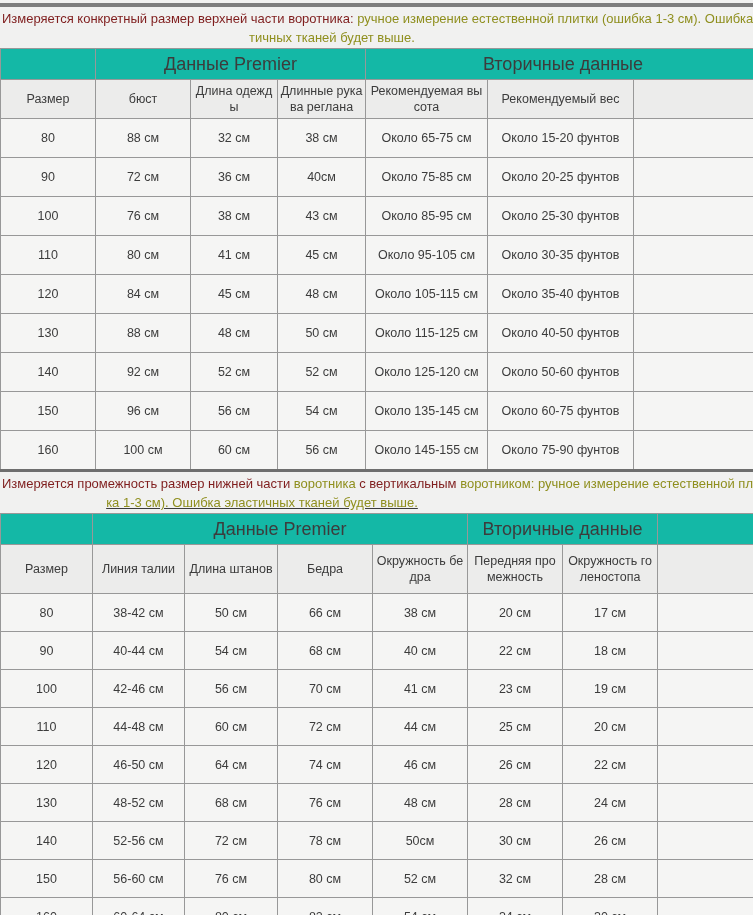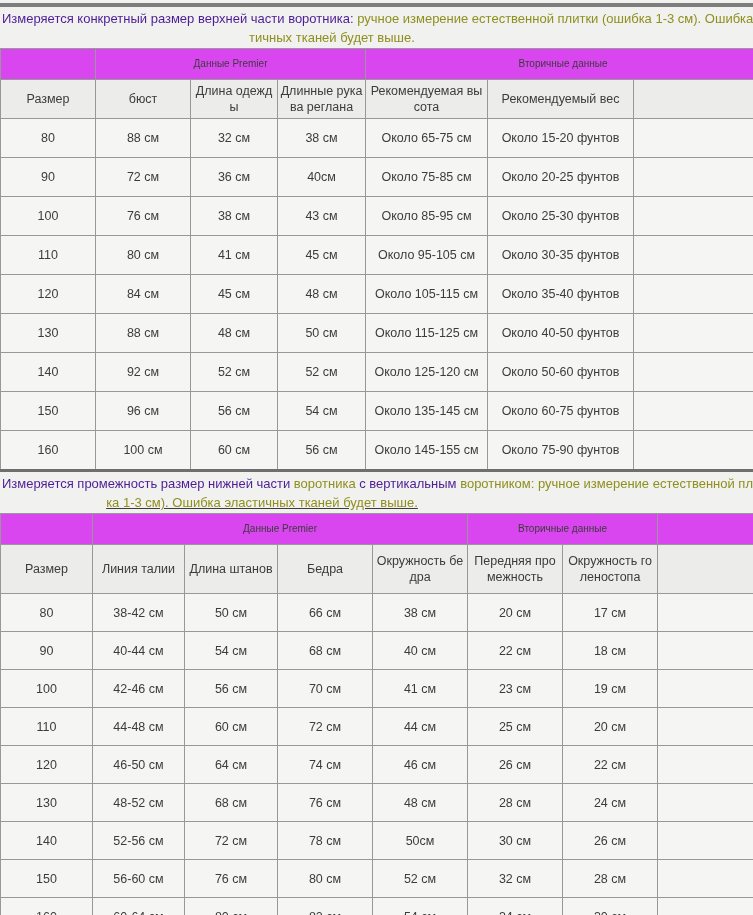--- a/index.html
+++ b/index.html
@@ -9,36 +9,36 @@
     font-family:"Liberation Sans", sans-serif;
     color:#3c3c3c;
   }
   .top-rule { height:4px; background:#7d7d7d; margin-top:3px; }
 
   .note { font-size:13px; line-height:19px; padding:2px 0 1px; }
   .note .l1 { white-space:nowrap; overflow:hidden; padding-left:2px; width:753px; }
   .note .l2 { text-align:center; }
   .note-top .l2 { width:600px;padding-left:32px; }
   .note-mid .l2 { width:524px;text-decoration:underline; }
-  .seg-dark  { color:#4c1d95; }
+  .seg-dark  { color:#7f1d1d; }
   .seg-olive { color:#8f8f1e; }
 
   table {
     border-collapse:collapse; table-layout:fixed;
     width:760px; background:#f5f5f4;
     border-bottom:3px solid #6e6e6e;
   }
   th, td {
     border:1px solid #989898;
     text-align:center; vertical-align:middle;
     font-weight:normal; font-size:12.5px; color:#3c3c3c;
     padding:0 2px; overflow:hidden;
     word-break:break-all; line-height:16px;
   }
-  tr.band th { height:30px; background:#d946ef; font-size:10px; }
+  tr.band th { height:30px; background:#14b8a6; font-size:18px; }
   tr.colhead th { background:#ececeb; }
   #table1 tr.colhead th { height:38px; }
   #table2 tr.colhead th { height:48px; }
   #table1 tbody td { height:38px; background:#f5f5f4; }
   #table2 tbody td { height:37px; background:#f5f5f4; }
   tbody td:first-child { background:#e9e9e8; }
 </style>
 </head>
 <body>
 

